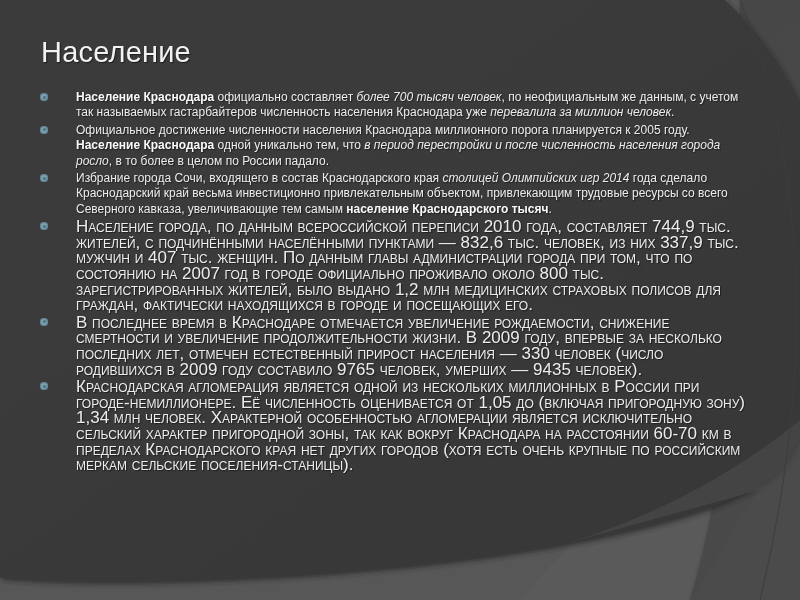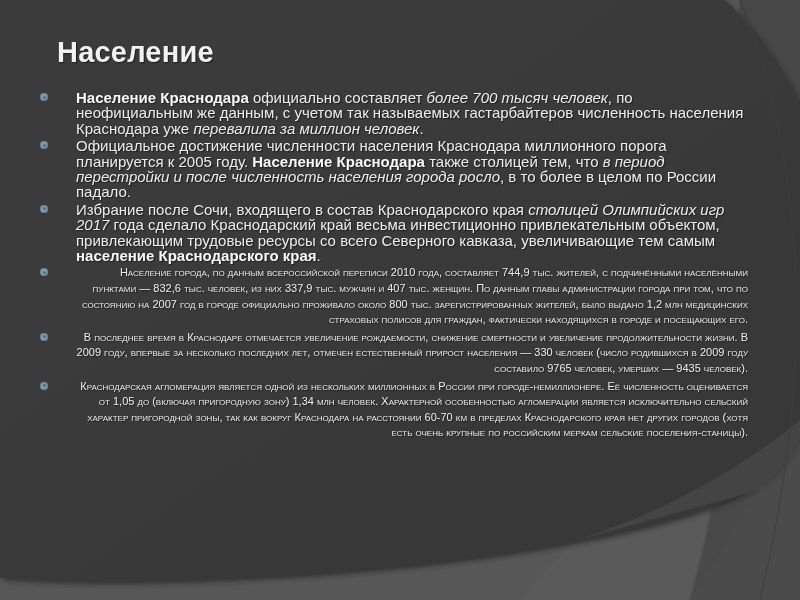--- a/index.html
+++ b/index.html
@@ -18,49 +18,48 @@
       background: #4f4f4f;
       font-family: "Liberation Sans", sans-serif;
     }
     .bg-svg {
       position: absolute;
       left: 0; top: 0;
       width: 800px; height: 600px;
     }
     .title {
       position: absolute;
-      left: 57px;
+      left: 41px;
       top: 36px;
       font-size: 29px;
       color: #f2f2f2;
-      font-weight: bold;
+      font-weight: normal;
       letter-spacing: 0.2px;
       text-shadow: 1px 1px 1px #1e1e1e;
       margin: 0;
     }
     .content {
       position: absolute;
       left: 36px;
       top: 90px;
       width: 712px;
       color: #ededed;
       text-shadow: 1px 1px 1px #1f1f1f;
     }
     .bullet-item {
       position: relative;
       padding-left: 40px;
-      font-size: 15px;
+      font-size: 12px;
       line-height: 15.4px;
       margin-bottom: 2px;
     }
     .bullet-item.smallcaps {
       font-variant: small-caps;
       line-height: 15.6px;
-      font-size: 11px;
-      text-align: right;
+      font-size: 17px;
     }
     .bullet-icon {
       position: absolute;
       left: 4px;
       top: 3px;
       width: 8px;
       height: 8px;
       border-radius: 50%;
       background: #7fa1b0;
       box-shadow: 0 0 0 1px #5c7e8e inset;
@@ -110,25 +109,25 @@
 
   <h1 class="title">Население</h1>
 
   <div class="content">
     <div class="bullet-item">
       <span class="bullet-icon"></span>
       <span class="bullet-text"><b>Население Краснодара</b><span> официально составляет </span><i>более 700 тысяч человек</i><span>, по неофициальным же данным, с учетом так называемых гастарбайтеров численность населения Краснодара уже </span><i>перевалила за миллион человек</i><span>.</span></span>
     </div>
     <div class="bullet-item">
       <span class="bullet-icon"></span>
-      <span class="bullet-text"><span>Официальное достижение численности населения Краснодара миллионного порога планируется к 2005 году. </span><b>Население Краснодара</b><span> также столицей тем, что </span><i>в период перестройки и после численность населения города росло</i><span>, в то более в целом по России падало.</span></span>
+      <span class="bullet-text"><span>Официальное достижение численности населения Краснодара миллионного порога планируется к 2005 году. </span><b>Население Краснодара</b><span> одной уникально тем, что </span><i>в период перестройки и после численность населения города росло</i><span>, в то более в целом по России падало.</span></span>
     </div>
     <div class="bullet-item">
       <span class="bullet-icon"></span>
-      <span class="bullet-text"><span>Избрание после Сочи, входящего в состав Краснодарского края </span><i>столицей Олимпийских игр 2017</i><span> года сделало Краснодарский край весьма инвестиционно привлекательным объектом, привлекающим трудовые ресурсы со всего Северного кавказа, увеличивающие тем самым </span><b>население Краснодарского края</b><span>.</span></span>
+      <span class="bullet-text"><span>Избрание города Сочи, входящего в состав Краснодарского края </span><i>столицей Олимпийских игр 2014</i><span> года сделало Краснодарский край весьма инвестиционно привлекательным объектом, привлекающим трудовые ресурсы со всего Северного кавказа, увеличивающие тем самым </span><b>население Краснодарского тысяч</b><span>.</span></span>
     </div>
     <div class="bullet-item smallcaps">
       <span class="bullet-icon"></span>
       <span class="bullet-text"><span>Население города, по данным всероссийской переписи 2010 года, составляет 744,9 тыс. жителей, с подчинёнными населёнными пунктами — 832,6 тыс. человек, из них 337,9 тыс. мужчин и 407 тыс. женщин. По данным главы администрации города при том, что по состоянию на 2007 год в городе официально проживало около 800 тыс. зарегистрированных жителей, было выдано 1,2 млн медицинских страховых полисов для граждан, фактически находящихся в городе и посещающих его.</span></span>
     </div>
     <div class="bullet-item smallcaps">
       <span class="bullet-icon"></span>
       <span class="bullet-text"><span>В последнее время в Краснодаре отмечается увеличение рождаемости, снижение смертности и увеличение продолжительности жизни. В 2009 году, впервые за несколько последних лет, отмечен естественный прирост населения — 330 человек (число родившихся в 2009 году составило 9765 человек, умерших — 9435 человек).</span></span>
     </div>
     <div class="bullet-item smallcaps">

